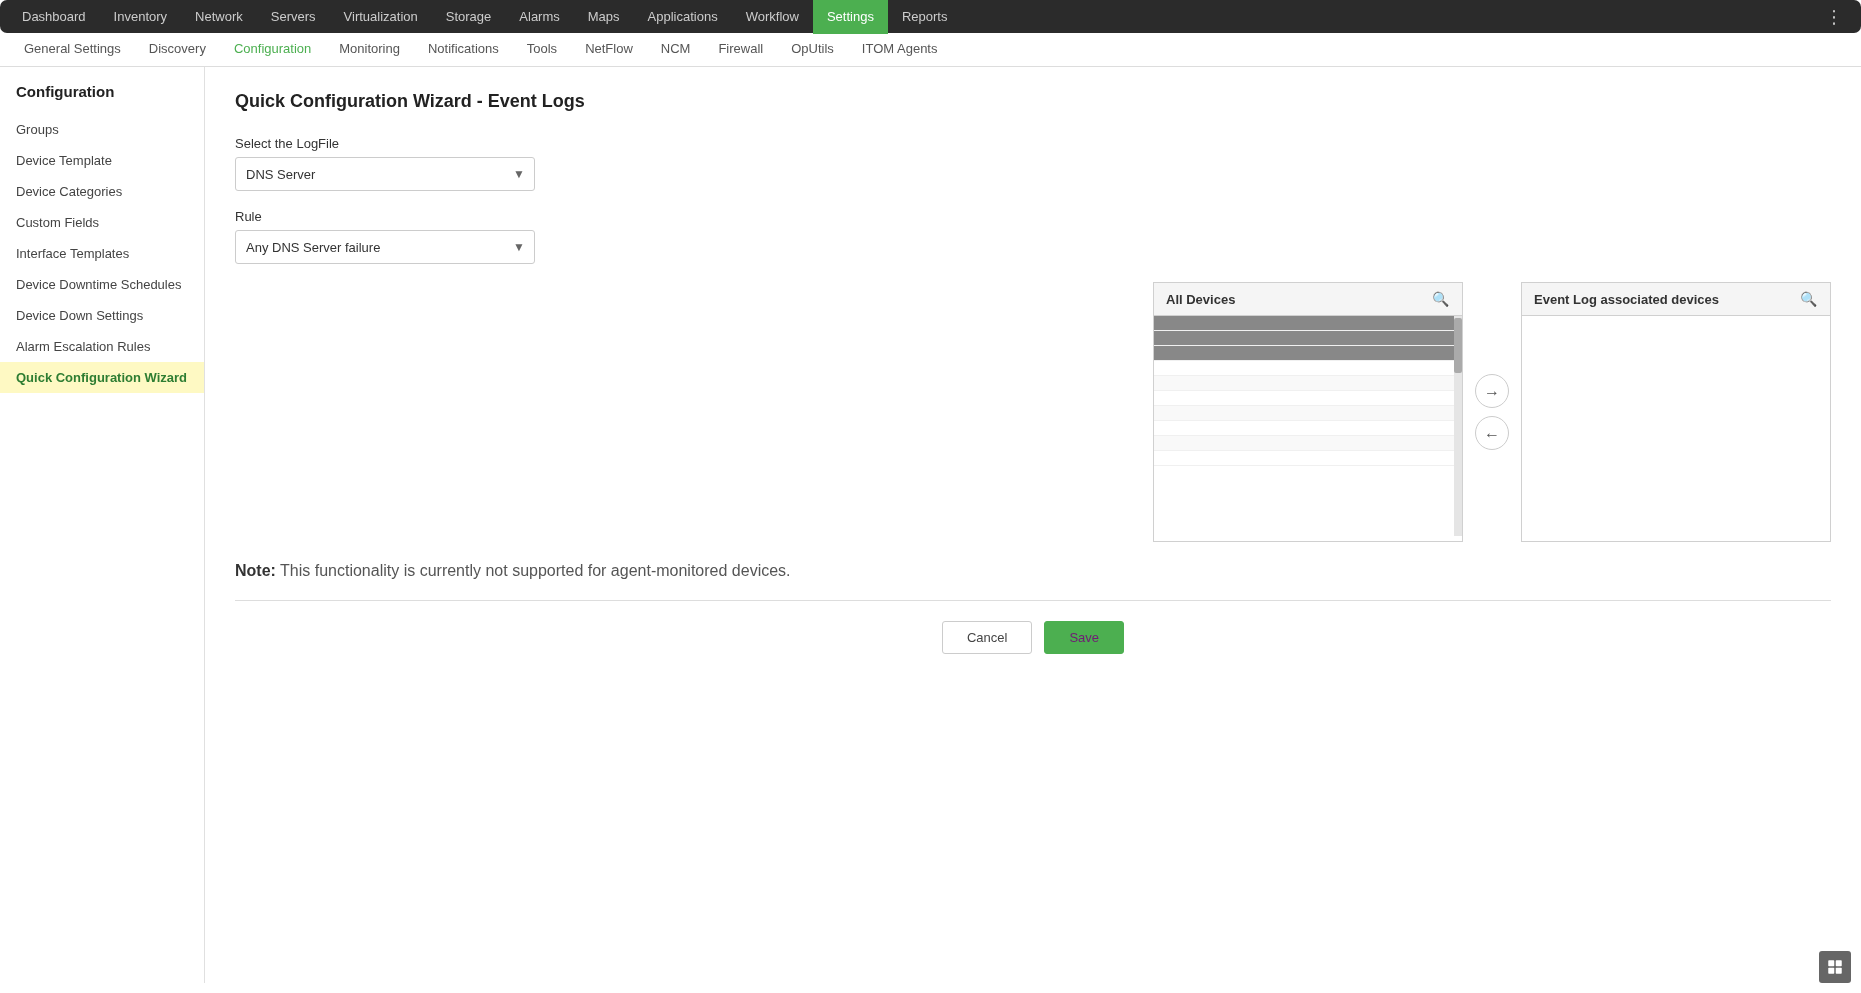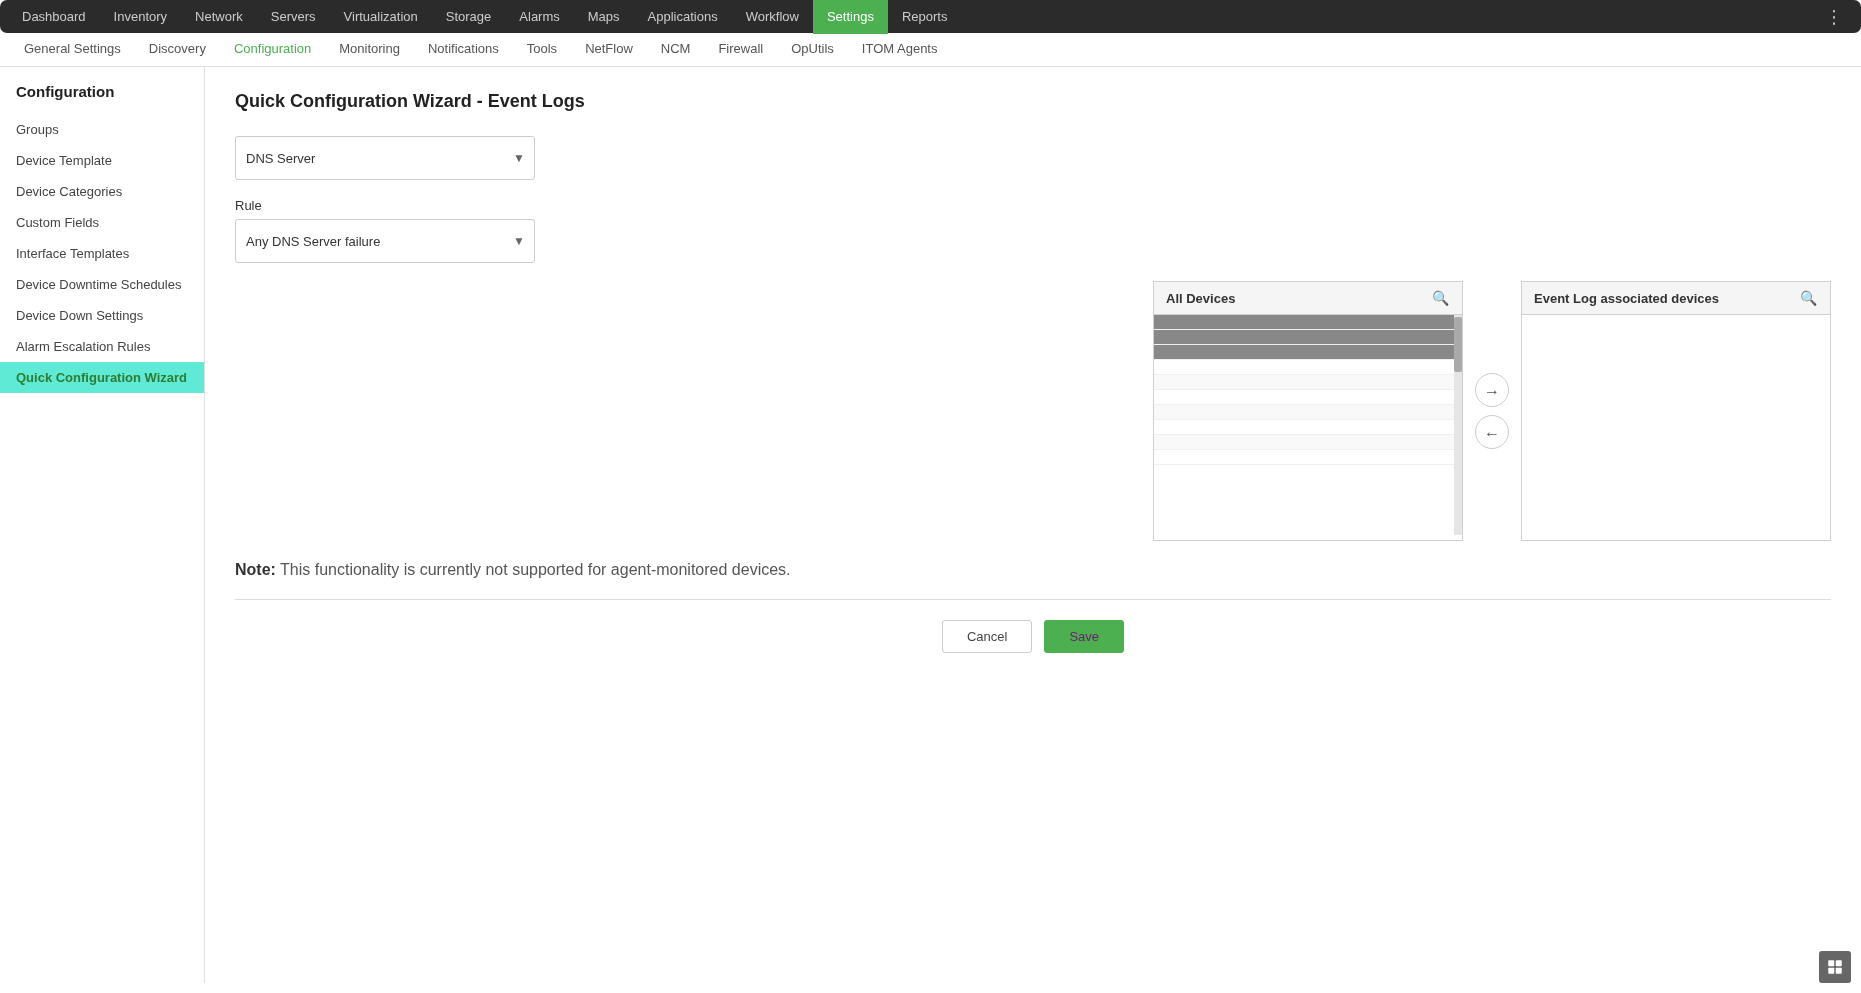--- a/index.html
+++ b/index.html
@@ -79,21 +79,21 @@
       color: #222;
       padding: 0 16px 14px 16px;
     }
     .sidebar-item {
       padding: 8px 16px;
       color: #444;
       cursor: pointer;
       font-size: 13px;
     }
     .sidebar-item.active {
-      background: #5eead4;
+      background: #fef9c3;
       color: #2e7d32;
       font-weight: bold;
     }
 
     
     .content {
       flex: 1;
       padding: 24px 30px;
       overflow-y: auto;
       background: #fff;
@@ -113,21 +113,21 @@
       margin-bottom: 6px;
     }
 
     .select-wrapper {
       position: relative;
       display: inline-block;
       width: 300px;
     }
     .select-wrapper select {
       width: 100%;
-      height: 44px;
+      height: 34px;
       padding: 0 30px 0 10px;
       border: 1px solid #ccc;
       border-radius: 3px;
       appearance: none;
       background: #fff;
       font-size: 13px;
       color: #333;
       cursor: pointer;
     }
     .select-arrow {
@@ -319,20 +319,21 @@
     <div class="sidebar-item">Device Down Settings</div>
     <div class="sidebar-item">Alarm Escalation Rules</div>
     <div class="sidebar-item active">Quick Configuration Wizard</div>
   </aside>
 
   <main class="content">
 
     <div class="page-title">Quick Configuration Wizard - Event Logs</div>
 
     <div class="form-section">
+      <div class="form-label">Select the LogFile</div>
       <div class="select-wrapper">
         <select>
           <option>DNS Server</option>
           <option>Application</option>
           <option>System</option>
           <option>Security</option>
         </select>
         <span class="select-arrow">▼</span>
       </div>
     </div>

